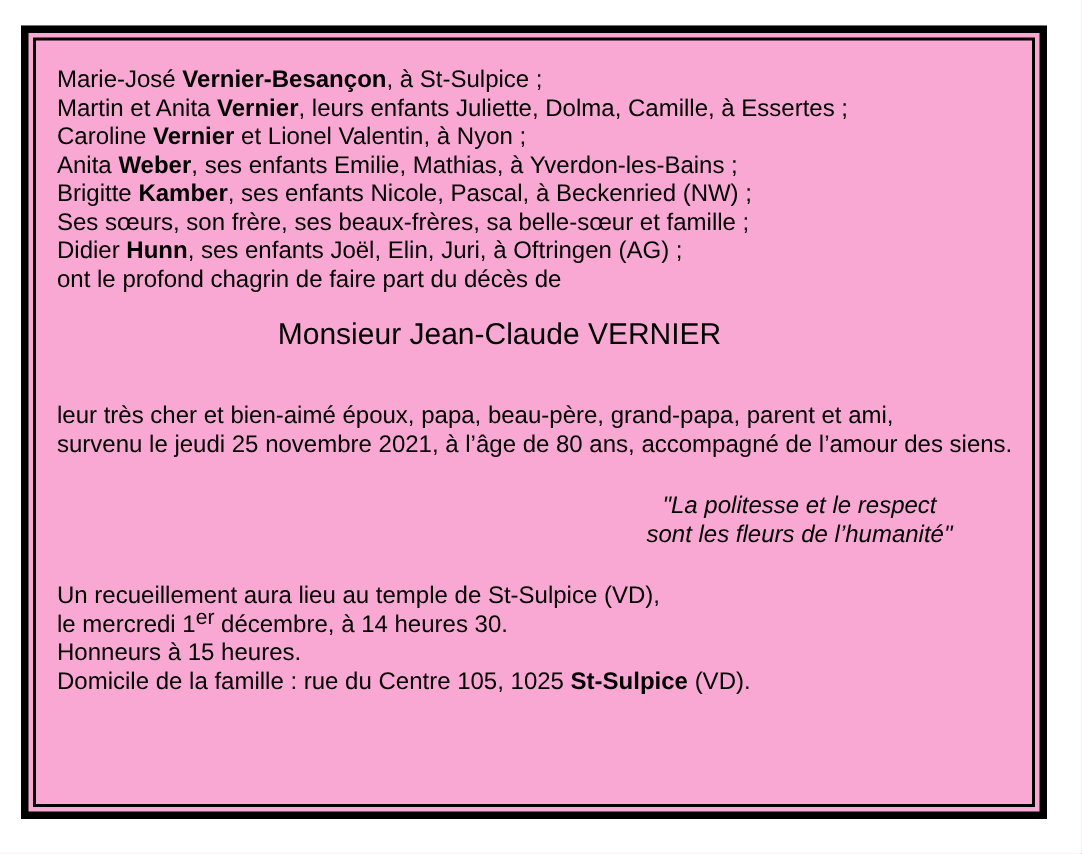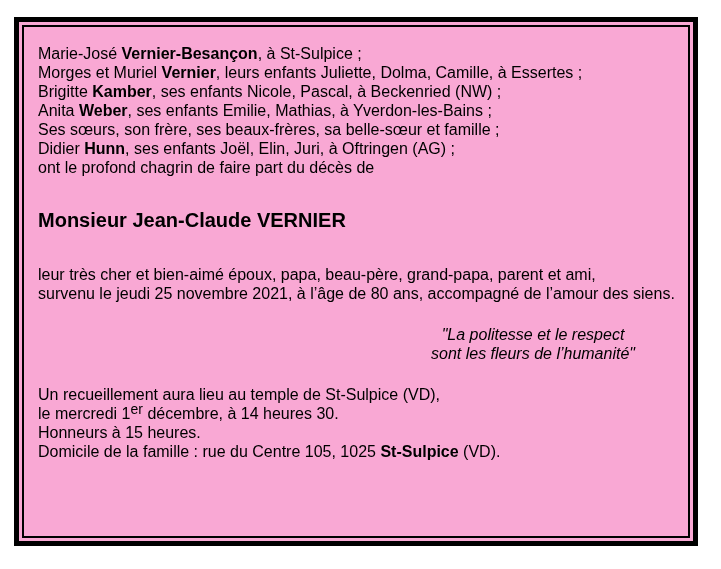--- a/index.html
+++ b/index.html
@@ -32,45 +32,47 @@
   }
   .line .seg-b { font-weight: bold; }
   .line sup {
     font-size: 14px;
     line-height: 0;
     vertical-align: 0.38em;
   }
   .doc-title {
     font-size: 20px;
     line-height: 24px;
-    font-weight: bold;
-    margin: 31px 45px 0 0;
+    font-weight: normal;
+    text-align: center;
+    margin: 15px 45px 0 0;
     white-space: nowrap;
   }
   .details { margin-top: 33px; }
   .quote {
     margin: 22px 0 0 auto;
     width: 280px;
     text-align: center;
     font-style: italic;
   }
   .ceremony { margin-top: 22px; }
 </style>
 </head>
 <body>
 
 <div class="page">
   <div class="frame">
     <div class="card">
 
       <div class="family">
           <div class="line"><span>Marie-José </span><span class="seg-b">Vernier-Besançon</span><span>, à St-Sulpice ;</span></div>
-          <div class="line"><span>Morges et Muriel </span><span class="seg-b">Vernier</span><span>, leurs enfants Juliette, Dolma, Camille, à Essertes ;</span></div>
+          <div class="line"><span>Martin et Anita </span><span class="seg-b">Vernier</span><span>, leurs enfants Juliette, Dolma, Camille, à Essertes ;</span></div>
+          <div class="line"><span>Caroline </span><span class="seg-b">Vernier</span><span> et Lionel Valentin, à Nyon ;</span></div>
+          <div class="line"><span>Anita </span><span class="seg-b">Weber</span><span>, ses enfants Emilie, Mathias, à Yverdon-les-Bains ;</span></div>
           <div class="line"><span>Brigitte </span><span class="seg-b">Kamber</span><span>, ses enfants Nicole, Pascal, à Beckenried (NW) ;</span></div>
-          <div class="line"><span>Anita </span><span class="seg-b">Weber</span><span>, ses enfants Emilie, Mathias, à Yverdon-les-Bains ;</span></div>
           <div class="line"><span>Ses sœurs, son frère, ses beaux-frères, sa belle-sœur et famille ;</span></div>
           <div class="line"><span>Didier </span><span class="seg-b">Hunn</span><span>, ses enfants Joël, Elin, Juri, à Oftringen (AG) ;</span></div>
           <div class="line"><span>ont le profond chagrin de faire part du décès de</span></div>
         </div>
 
       <div class="doc-title">Monsieur Jean-Claude VERNIER</div>
 
       <div class="details">
           <div class="line"><span>leur très cher et bien-aimé époux, papa, beau-père, grand-papa, parent et ami,</span></div>
           <div class="line"><span>survenu le jeudi 25 novembre 2021, à l’âge de 80 ans, accompagné de l’amour des siens.</span></div>

